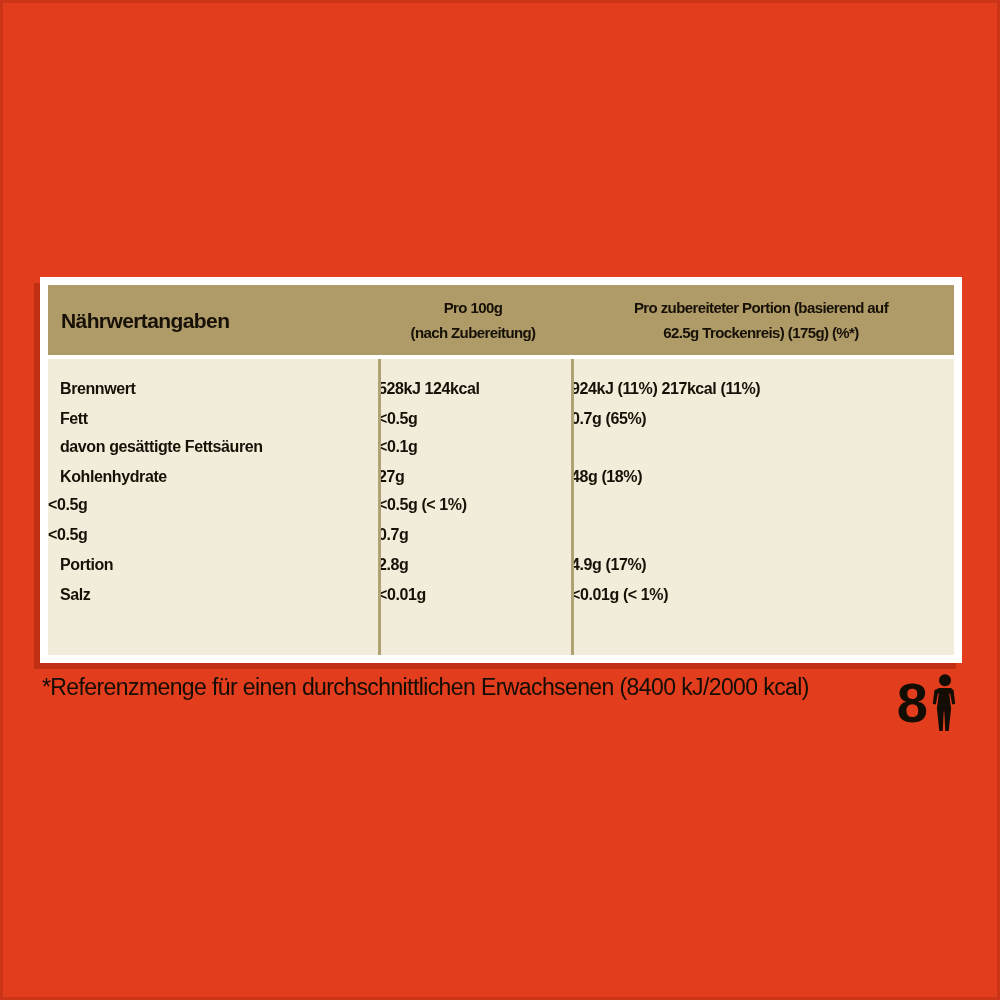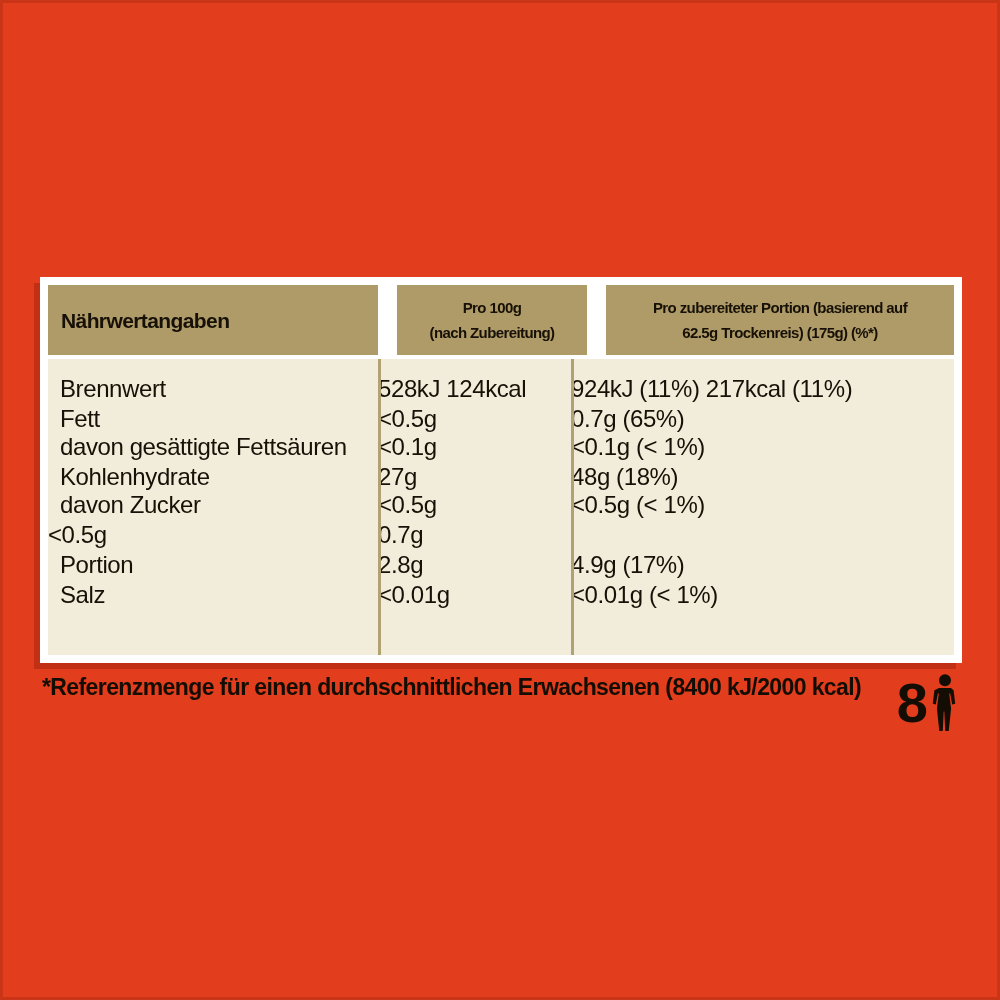--- a/index.html
+++ b/index.html
@@ -21,21 +21,21 @@
     position:absolute;left:40px;top:277px;
     width:922px;height:386px;
     box-sizing:border-box;
     background:#ffffff;
     padding:8px;
     box-shadow:-6px 6px 0 rgba(140,30,10,.38);
   }
   .thead{
     display:grid;
     grid-template-columns:330px 190px 1fr;
-    column-gap:19px;
+    column-gap:0;
     height:70px;
     margin-bottom:4px;
   }
   .hcell{
     background:#ae9b67;
     display:flex;flex-direction:column;
     justify-content:center;
     font-weight:700;
     font-size:15px;
     line-height:25px;
@@ -54,31 +54,31 @@
     position:absolute;top:0;bottom:0;width:3px;
     background:#b1a273;
   }
   .vline-1{left:330px;}
   .vline-2{left:523px;}
   .row{
     display:grid;
     grid-template-columns:330px 193px 1fr;
     height:28px;
     line-height:28px;
-    font-weight:400;
-    font-size:24px;
+    font-weight:700;
+    font-size:16px;
     letter-spacing:-0.4px;
     white-space:nowrap;
   }
   .row.gap{margin-top:2px;}
   .cell.label{padding-left:12px;text-align:left;}
   .cell.val2,.cell.val3{text-align:left;}
   .footer-note{
     position:absolute;left:42px;top:672px;
-    font-weight:700;font-size:23px;line-height:30px;
+    font-weight:400;font-size:23px;line-height:30px;
     letter-spacing:-0.6px;
     color:#140d04;
     white-space:nowrap;
   }
   .servings{
     position:absolute;right:42px;top:674px;
     display:flex;align-items:center;gap:5px;
     color:#140d04;
   }
   .servings .count{
@@ -119,31 +119,29 @@
 
     <div class="row gap">
       <div class="cell label">Fett</div>
       <div class="cell val2">&lt;0.5g</div>
       <div class="cell val3">0.7g (65%)</div>
     </div>
 
     <div class="row">
       <div class="cell label">davon gesättigte Fettsäuren</div>
       <div class="cell val2">&lt;0.1g</div>
-      <div class="cell val3">&lt;0.1g (&lt; 1%)</div>
     </div>
 
     <div class="row gap">
       <div class="cell label">Kohlenhydrate</div>
       <div class="cell val2">27g</div>
       <div class="cell val3">48g (18%)</div>
     </div>
 
     <div class="row">
-      <div class="cell label">davon Zucker</div>
       <div class="cell val2">&lt;0.5g</div>
       <div class="cell val3">&lt;0.5g (&lt; 1%)</div>
     </div>
 
     <div class="row gap">
       <div class="cell val2">&lt;0.5g</div>
       <div class="cell val3">0.7g</div>
     </div>
 
     <div class="row gap">

